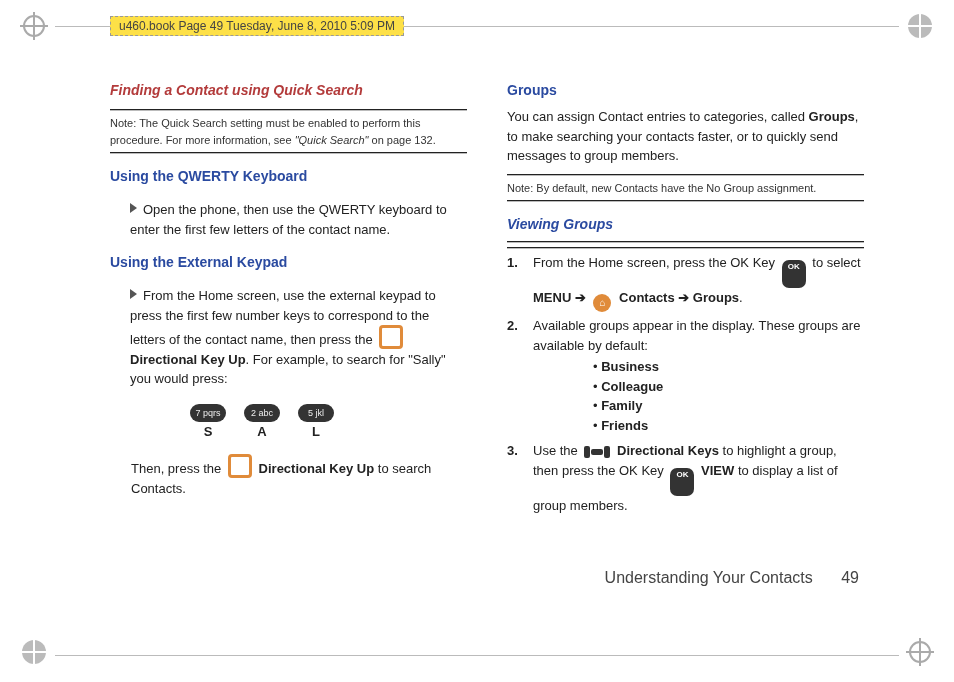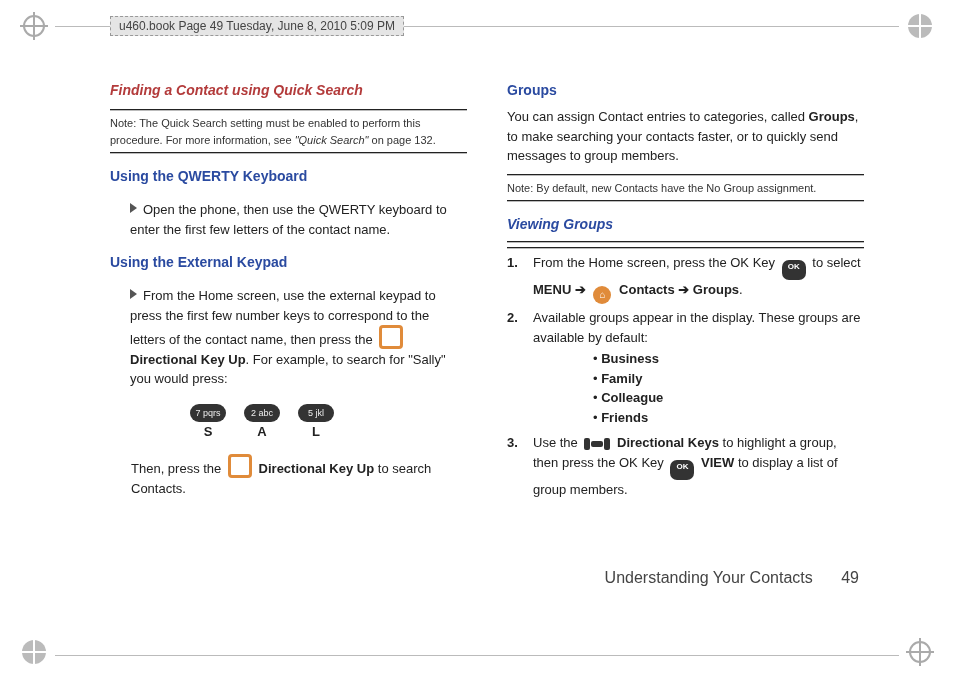--- a/index.html
+++ b/index.html
@@ -19,41 +19,41 @@
   .print-mark.tr { top: 12px; right: 20px; }
   .print-mark.bl { bottom: 12px; left: 20px; }
   .print-mark.br { bottom: 12px; right: 20px; }
   .print-mark svg { width: 28px; height: 28px; }
   .hline { position: absolute; height: 1px; background: #bbb; }
   .hline.top { top: 26px; left: 55px; right: 55px; }
   .hline.bottom { bottom: 26px; left: 55px; right: 55px; }
   .page-tag {
     position: absolute; top: 16px; left: 110px;
     font-size: 12px; color: #444;
-    border: 1px dashed #999; padding: 2px 8px; background: #e5e5e5;
+    border: 1px dashed #999; padding: 2px 8px; background: #fde047;
   }
   .page { position: absolute; top: 80px; left: 110px; right: 90px; bottom: 80px; display: flex; gap: 40px; font-size: 13px; color: #222; line-height: 1.5; }
   .col { flex: 1; }
   h4.section-red { color: #b33b3b; font-style: italic; font-weight: bold; font-size: 14px; margin: 0 0 8px 0; }
   h4.section-blue { color: #2a4aa0; font-weight: bold; font-size: 14px; margin: 12px 0 6px 0; }
   h4.section-blue.italic { font-style: italic; }
   .rule { border-top: 1.5px solid #222; border-bottom: 1px solid #bbb; height: 0; margin: 4px 0; }
   .note { font-size: 11px; color: #333; margin: 4px 0; }
   .note b { font-weight: normal; }
   .body { margin-left: 20px; }
   .arrow { display: inline-block; width: 0; height: 0; border-top: 5px solid transparent; border-bottom: 5px solid transparent; border-left: 7px solid #555; margin-right: 6px; vertical-align: 1px; }
   .step { display: flex; gap: 8px; margin: 4px 0; }
   .step .num { font-weight: bold; min-width: 18px; }
   .bullets { margin: 2px 0 2px 20px; }
   .bullets li { list-style: none; }
   .bullets li::before { content: "• "; }
   .key-row { display: flex; gap: 18px; justify-content: flex-start; margin: 8px 0 0 0; }
   .key-block { text-align: center; }
   .phone-key { display: inline-block; width: 36px; height: 18px; border-radius: 9px; background: #333; color: #eee; font-size: 9px; line-height: 18px; }
-  .ok-pill { display: inline-block; width: 24px; height: 20px; border-radius: 7px; background: #333; color: #fff; font-size: 8px; font-weight: bold; line-height: 14px; text-align:center; vertical-align: -2px; margin: 0 3px; }
+  .ok-pill { display: inline-block; width: 24px; height: 28px; border-radius: 7px; background: #333; color: #fff; font-size: 8px; font-weight: bold; line-height: 14px; text-align:center; vertical-align: -2px; margin: 0 3px; }
   .dir-ring { display:inline-block; width:18px; height:18px; border:3px solid #e08b3a; border-radius:4px; vertical-align:-5px; margin:0 3px; position:relative; background:#fff; }
   .dir-ring::after { content:""; position:absolute; inset:3px; border-radius:2px; background:#fff; }
   .nav-circle { display:inline-block; width:18px; height:18px; border-radius:50%; background:#e08b3a; vertical-align:-4px; margin:0 4px; color:#fff; font-size:10px; text-align:center; line-height:18px; }
   .dir-keys { display:inline-flex; gap:1px; vertical-align:-3px; margin:0 3px; }
   .dir-keys span { width:6px; height:12px; background:#333; border-radius:2px; display:inline-block; }
   .dir-keys span:nth-child(2){ width:12px; height:6px; margin-top:3px; }
   .right-arrow { font-weight:bold; }
   .footer { position: absolute; bottom: 95px; right: 95px; font-size: 16px; color: #444; }
   .footer .pg { display:inline-block; margin-left: 24px; }
   b { font-weight: bold; }
@@ -152,22 +152,22 @@
         <b>Groups</b><span>.</span>
       </div>
     </div>
 
     <div class="step">
       <div class="num">2.</div>
       <div>
         <span>Available groups appear in the display. These groups are available by default:</span>
         <ul class="bullets">
           <li><b>Business</b></li>
+          <li><b>Colleague</b></li>
           <li><b>Family</b></li>
-          <li><b>Colleague</b></li>
           <li><b>Friends</b></li>
         </ul>
       </div>
     </div>
 
     <div class="step">
       <div class="num">3.</div>
       <div>
         <span>Use the </span><span class="dir-keys">
             <span></span>

